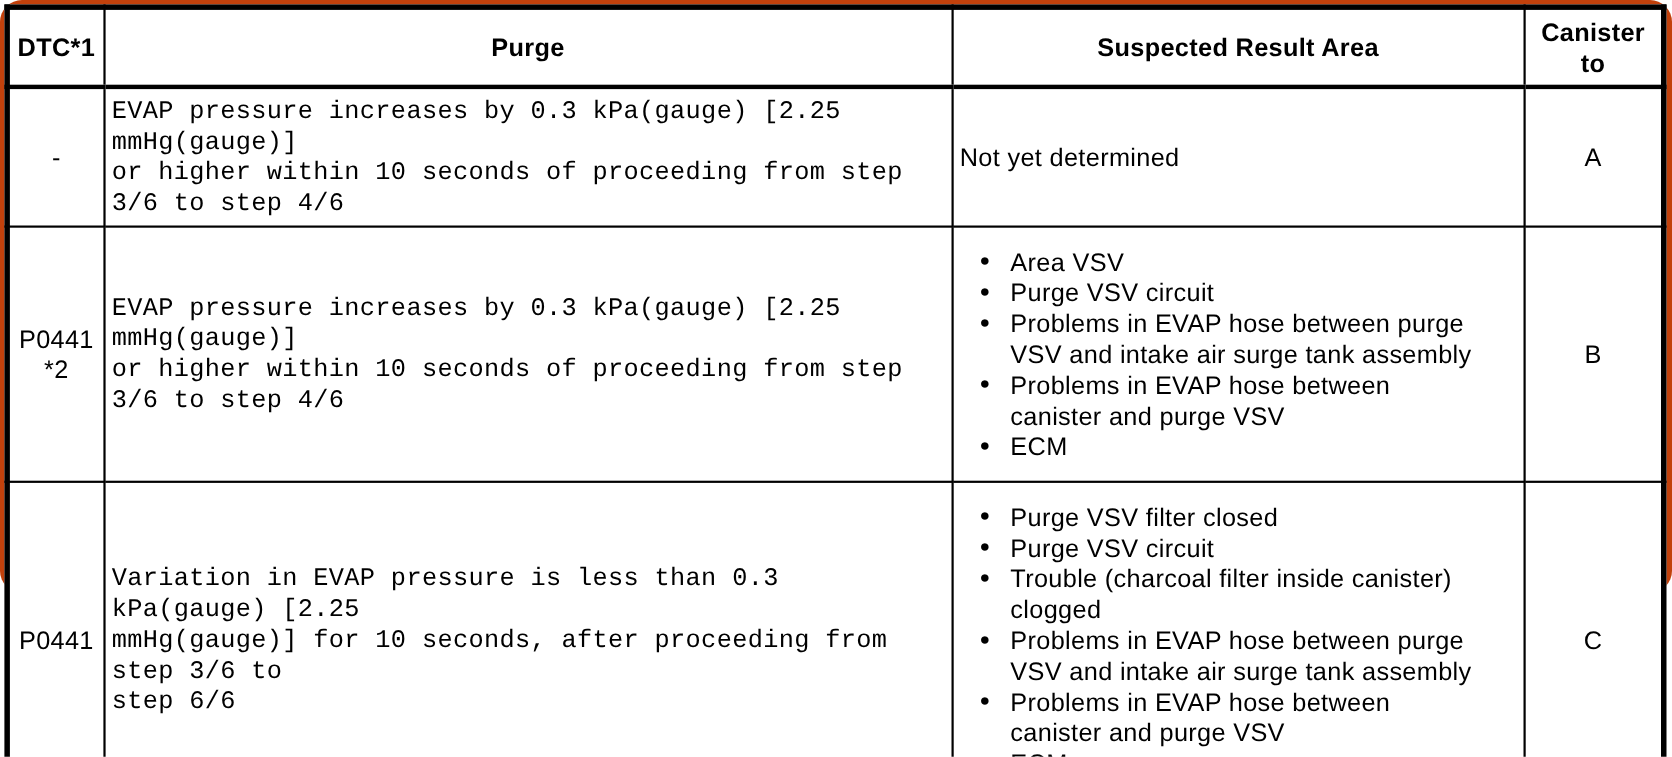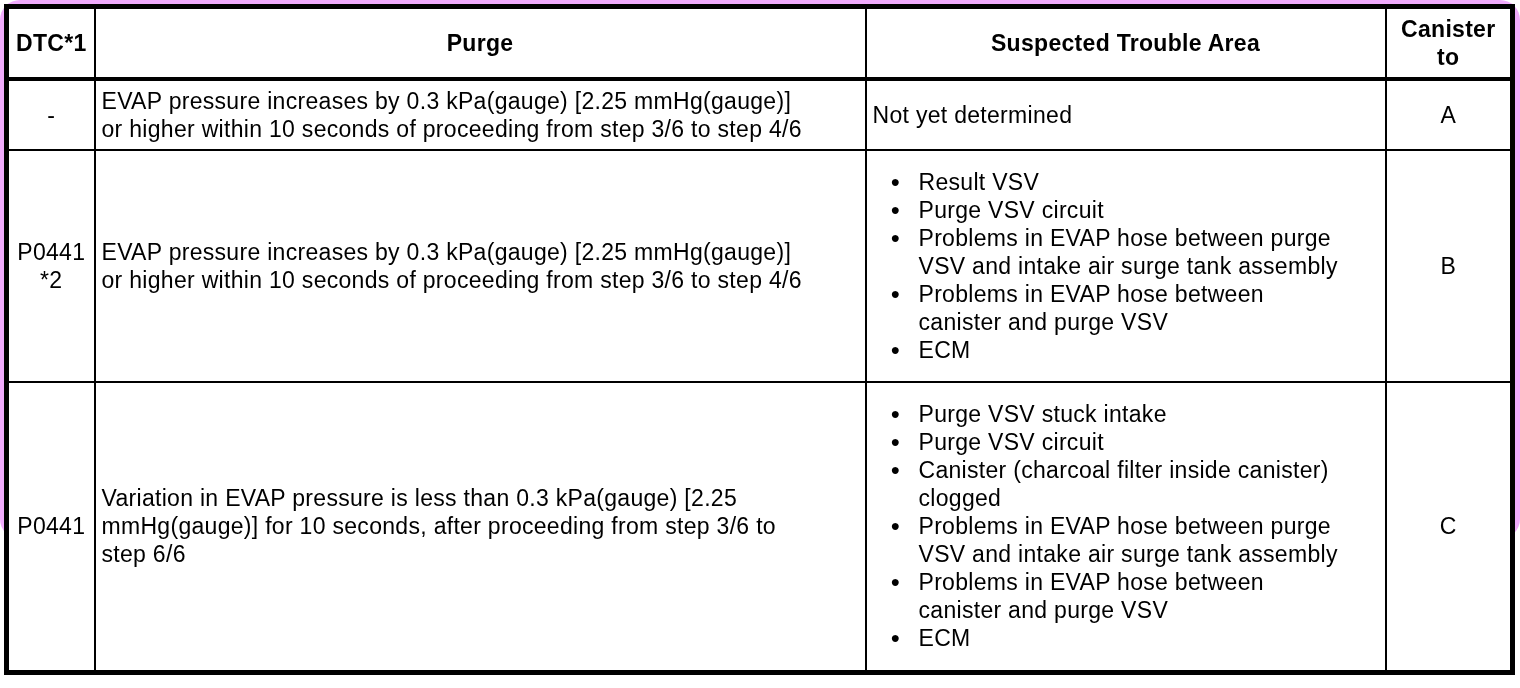--- a/index.html
+++ b/index.html
@@ -9,21 +9,21 @@
     width: 1520px;
     height: 688px;
     overflow: hidden;
     font-family: "Liberation Sans", sans-serif;
     color: #000000;
   }
   .page {
     position: relative;
     width: 1520px;
     height: 539px;
-    background: #f0abfc;
+    background: #c2410c;
     border-radius: 20px;
   }
   table.dtc-table {
     position: absolute;
     left: 4px;
     top: 4px;
     border-collapse: collapse;
     table-layout: fixed;
     width: 1506px;
     border: 5px solid #000000;
@@ -50,20 +50,21 @@
   tr.row-3     { height: 290px; }
   td.dtc-cell {
     text-align: center;
     white-space: pre-line;
     padding: 2px;
   }
   td.result-cell {
     text-align: left;
     white-space: pre-line;
     padding: 4px 6px 4px 7px;
+    font-family: Liberation Mono, monospace;
   }
   td.trouble-cell {
     text-align: left;
     padding: 4px 6px 4px 7px;
   }
   td.proceed-cell {
     text-align: center;
   }
   .bullet-list {
     padding-left: 18px;
@@ -90,21 +91,21 @@
     <colgroup>
       <col style="width:88px">
       <col style="width:771px">
       <col style="width:520px">
       <col style="width:127px">
     </colgroup>
     <thead>
       <tr class="hdr-row">
         <th>DTC*1</th>
         <th>Purge</th>
-        <th>Suspected Trouble Area</th>
+        <th>Suspected Result Area</th>
         <th>Canister
 to</th>
       </tr>
     </thead>
     <tbody>
       <tr class="row-1">
         <td class="dtc-cell">-</td>
         <td class="result-cell">EVAP pressure increases by 0.3 kPa(gauge) [2.25 mmHg(gauge)]
 or higher within 10 seconds of proceeding from step 3/6 to step 4/6</td>
         <td class="trouble-cell">Not yet determined</td>
@@ -112,21 +113,21 @@
       </tr>
       <tr class="row-2">
         <td class="dtc-cell">P0441
 *2</td>
         <td class="result-cell">EVAP pressure increases by 0.3 kPa(gauge) [2.25 mmHg(gauge)]
 or higher within 10 seconds of proceeding from step 3/6 to step 4/6</td>
         <td class="trouble-cell">
           <div class="bullet-list">
             <div class="bullet-item">
               <span class="bullet">●</span>
-              <span class="bullet-text">Result VSV</span>
+              <span class="bullet-text">Area VSV</span>
             </div>
             <div class="bullet-item">
               <span class="bullet">●</span>
               <span class="bullet-text">Purge VSV circuit</span>
             </div>
             <div class="bullet-item">
               <span class="bullet">●</span>
               <span class="bullet-text">Problems in EVAP hose between purge
 VSV and intake air surge tank assembly</span>
             </div>
@@ -145,29 +146,29 @@
       </tr>
       <tr class="row-3">
         <td class="dtc-cell">P0441</td>
         <td class="result-cell">Variation in EVAP pressure is less than 0.3 kPa(gauge) [2.25
 mmHg(gauge)] for 10 seconds, after proceeding from step 3/6 to
 step 6/6</td>
         <td class="trouble-cell">
           <div class="bullet-list">
             <div class="bullet-item">
               <span class="bullet">●</span>
-              <span class="bullet-text">Purge VSV stuck intake</span>
+              <span class="bullet-text">Purge VSV filter closed</span>
             </div>
             <div class="bullet-item">
               <span class="bullet">●</span>
               <span class="bullet-text">Purge VSV circuit</span>
             </div>
             <div class="bullet-item">
               <span class="bullet">●</span>
-              <span class="bullet-text">Canister (charcoal filter inside canister)
+              <span class="bullet-text">Trouble (charcoal filter inside canister)
 clogged</span>
             </div>
             <div class="bullet-item">
               <span class="bullet">●</span>
               <span class="bullet-text">Problems in EVAP hose between purge
 VSV and intake air surge tank assembly</span>
             </div>
             <div class="bullet-item">
               <span class="bullet">●</span>
               <span class="bullet-text">Problems in EVAP hose between

